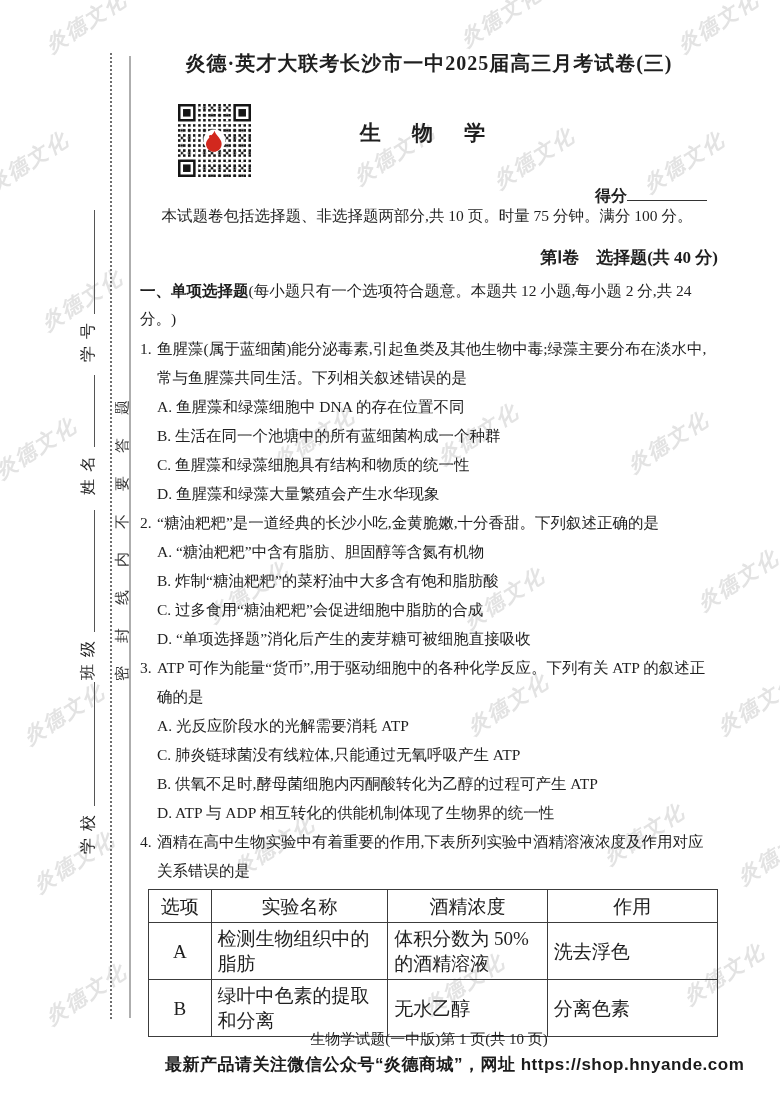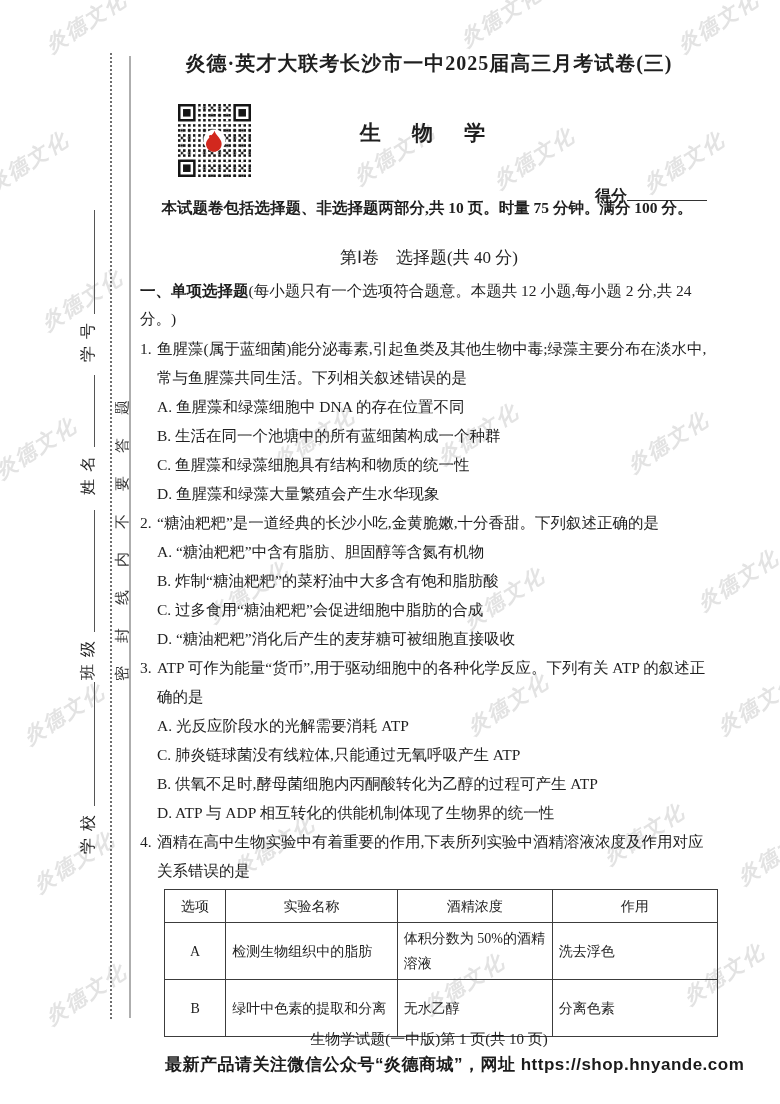--- a/index.html
+++ b/index.html
@@ -20,31 +20,31 @@
   
   .content{position:absolute;left:140px;top:0;width:578px;height:988px;font-size:15.5px;}
   .exam-title{position:absolute;top:50px;left:0;width:100%;text-align:center;
               font-size:20px;font-weight:bold;letter-spacing:1px;}
   .qr{position:absolute;left:38px;top:104px;width:73px;height:73px;}
   .subject-title{position:absolute;top:119px;left:0;width:100%;text-align:center;
                  font-size:21px;font-weight:bold;letter-spacing:13px;}
   .score-row{position:absolute;top:186px;left:455px;font-weight:bold;font-size:16px;
              font-family:"Liberation Sans",sans-serif;}
   .score-row .blank{display:inline-block;width:80px;border-bottom:1.5px solid #333;height:14px;}
-  .intro{position:absolute;top:196px;left:6px;width:570px;line-height:24px;text-indent:1em;font-weight:bold;}
-  .vol-title{position:absolute;top:246px;left:0;width:100%;text-align:center;
-             font-size:17px;font-weight:normal;}
+  .intro{position:absolute;top:204px;left:6px;width:570px;line-height:24px;text-indent:1em;}
+  .vol-title{position:absolute;top:246px;left:0;width:100%;text-align:right;
+             font-size:17px;font-weight:bold;}
   .part-head{position:absolute;top:277px;left:0;width:578px;line-height:28px;}
   .part-head .b{font-weight:bold;}
   .questions{position:absolute;top:334px;left:0;width:578px;line-height:29px;}
   .q{position:relative;padding-left:17px;}
   .q .num{position:absolute;left:0;top:0;}
   .q .opt{margin:0;}
   
-  .qtable{border-collapse:collapse;margin:4px 0 0 24px;font-size:14px;}
+  .qtable{border-collapse:collapse;margin:4px 0 0 8px;font-size:19px;}
   .qtable th,.qtable td{border:1.5px solid #3c3c3c;padding:2px 6px;font-weight:normal;
                         vertical-align:middle;line-height:25px;}
   .qtable th{text-align:center;height:28px;}
   .qtable td{height:52px;}
   .qtable .c{text-align:center;}
   .page-footer{position:absolute;top:1030px;left:0;width:100%;text-align:center;font-size:15px;}
   .promo{position:absolute;top:1053px;left:165px;font-family:"Liberation Sans",sans-serif;
          font-weight:bold;font-size:17px;color:#1a1a1a;letter-spacing:0.5px;}
 </style>
 </head>
@@ -157,21 +157,21 @@
         <div class="opt">C. 鱼腥藻和绿藻细胞具有结构和物质的统一性</div>
         <div class="opt">D. 鱼腥藻和绿藻大量繁殖会产生水华现象</div>
       </div>
 
       <div class="q">
         <span class="num">2.</span>
         <div class="stem">“糖油粑粑”是一道经典的长沙小吃,金黄脆嫩,十分香甜。下列叙述正确的是</div>
         <div class="opt">A. “糖油粑粑”中含有脂肪、胆固醇等含氮有机物</div>
         <div class="opt">B. 炸制“糖油粑粑”的菜籽油中大多含有饱和脂肪酸</div>
         <div class="opt">C. 过多食用“糖油粑粑”会促进细胞中脂肪的合成</div>
-        <div class="opt">D. “糖油粑粑”消化后产生的麦芽糖可被细胞直接吸收</div>
+        <div class="opt">D. “单项选择题”消化后产生的麦芽糖可被细胞直接吸收</div>
       </div>
 
       <div class="q">
         <span class="num">3.</span>
         <div class="stem">ATP 可作为能量“货币”,用于驱动细胞中的各种化学反应。下列有关 ATP 的叙述正确的是</div>
         <div class="opt">A. 光反应阶段水的光解需要消耗 ATP</div>
         <div class="opt">C. 肺炎链球菌没有线粒体,只能通过无氧呼吸产生 ATP</div>
         <div class="opt">B. 供氧不足时,酵母菌细胞内丙酮酸转化为乙醇的过程可产生 ATP</div>
         <div class="opt">D. ATP 与 ADP 相互转化的供能机制体现了生物界的统一性</div>
       </div>

